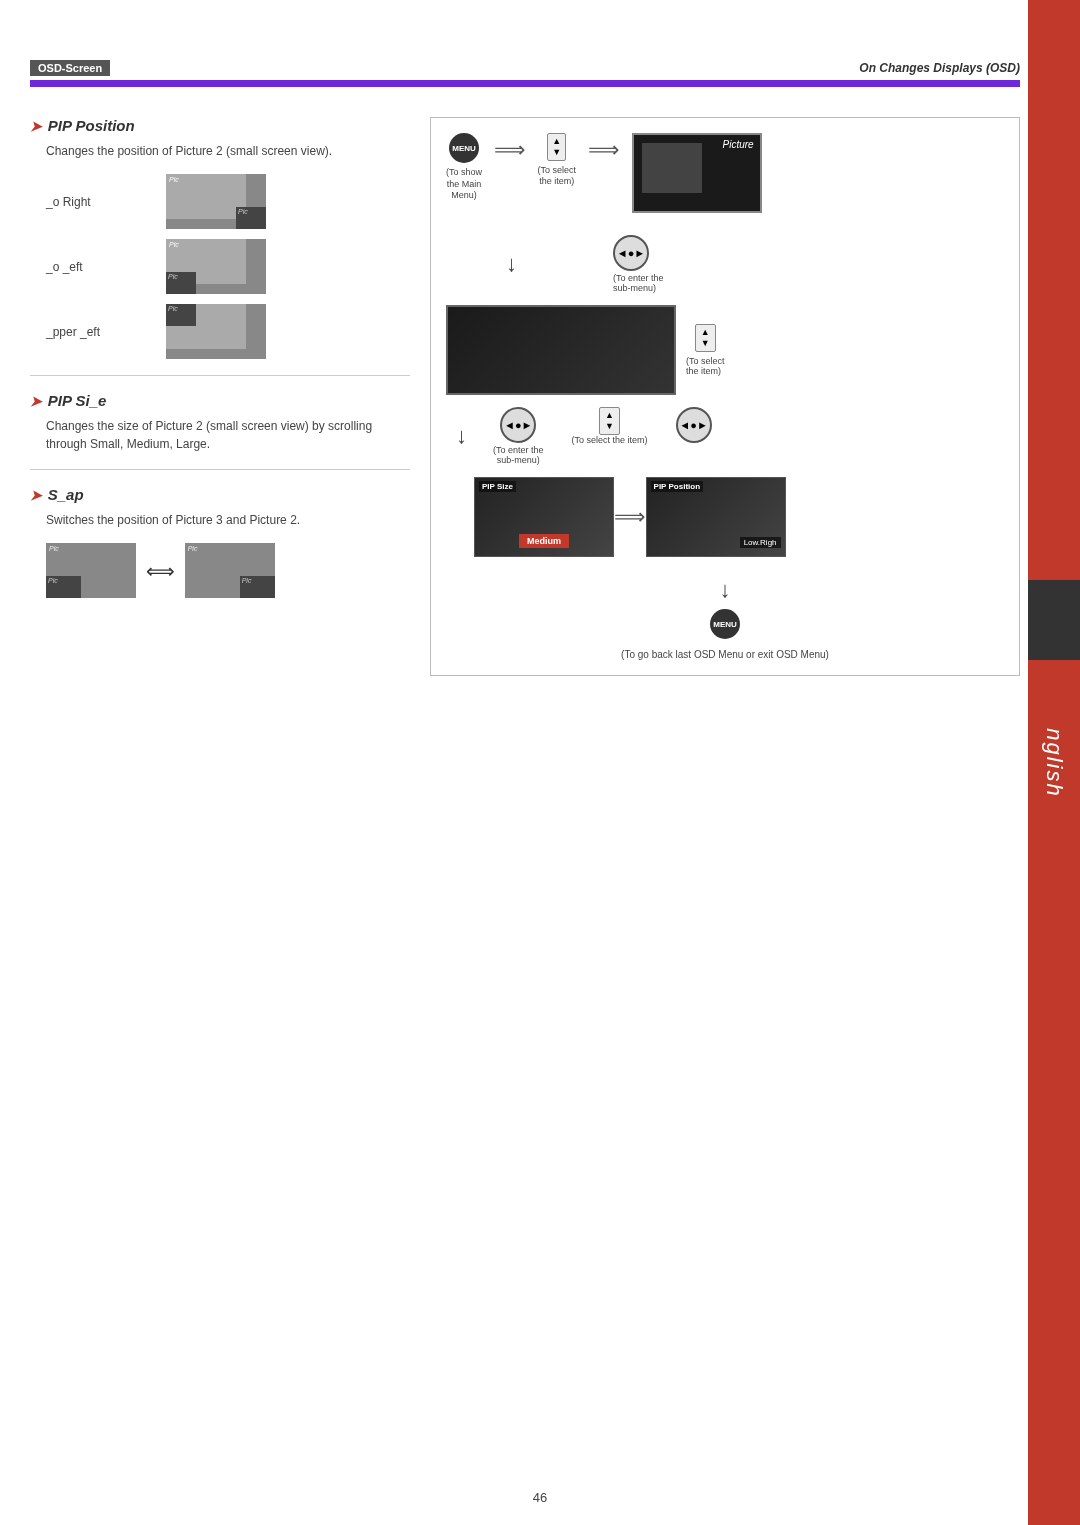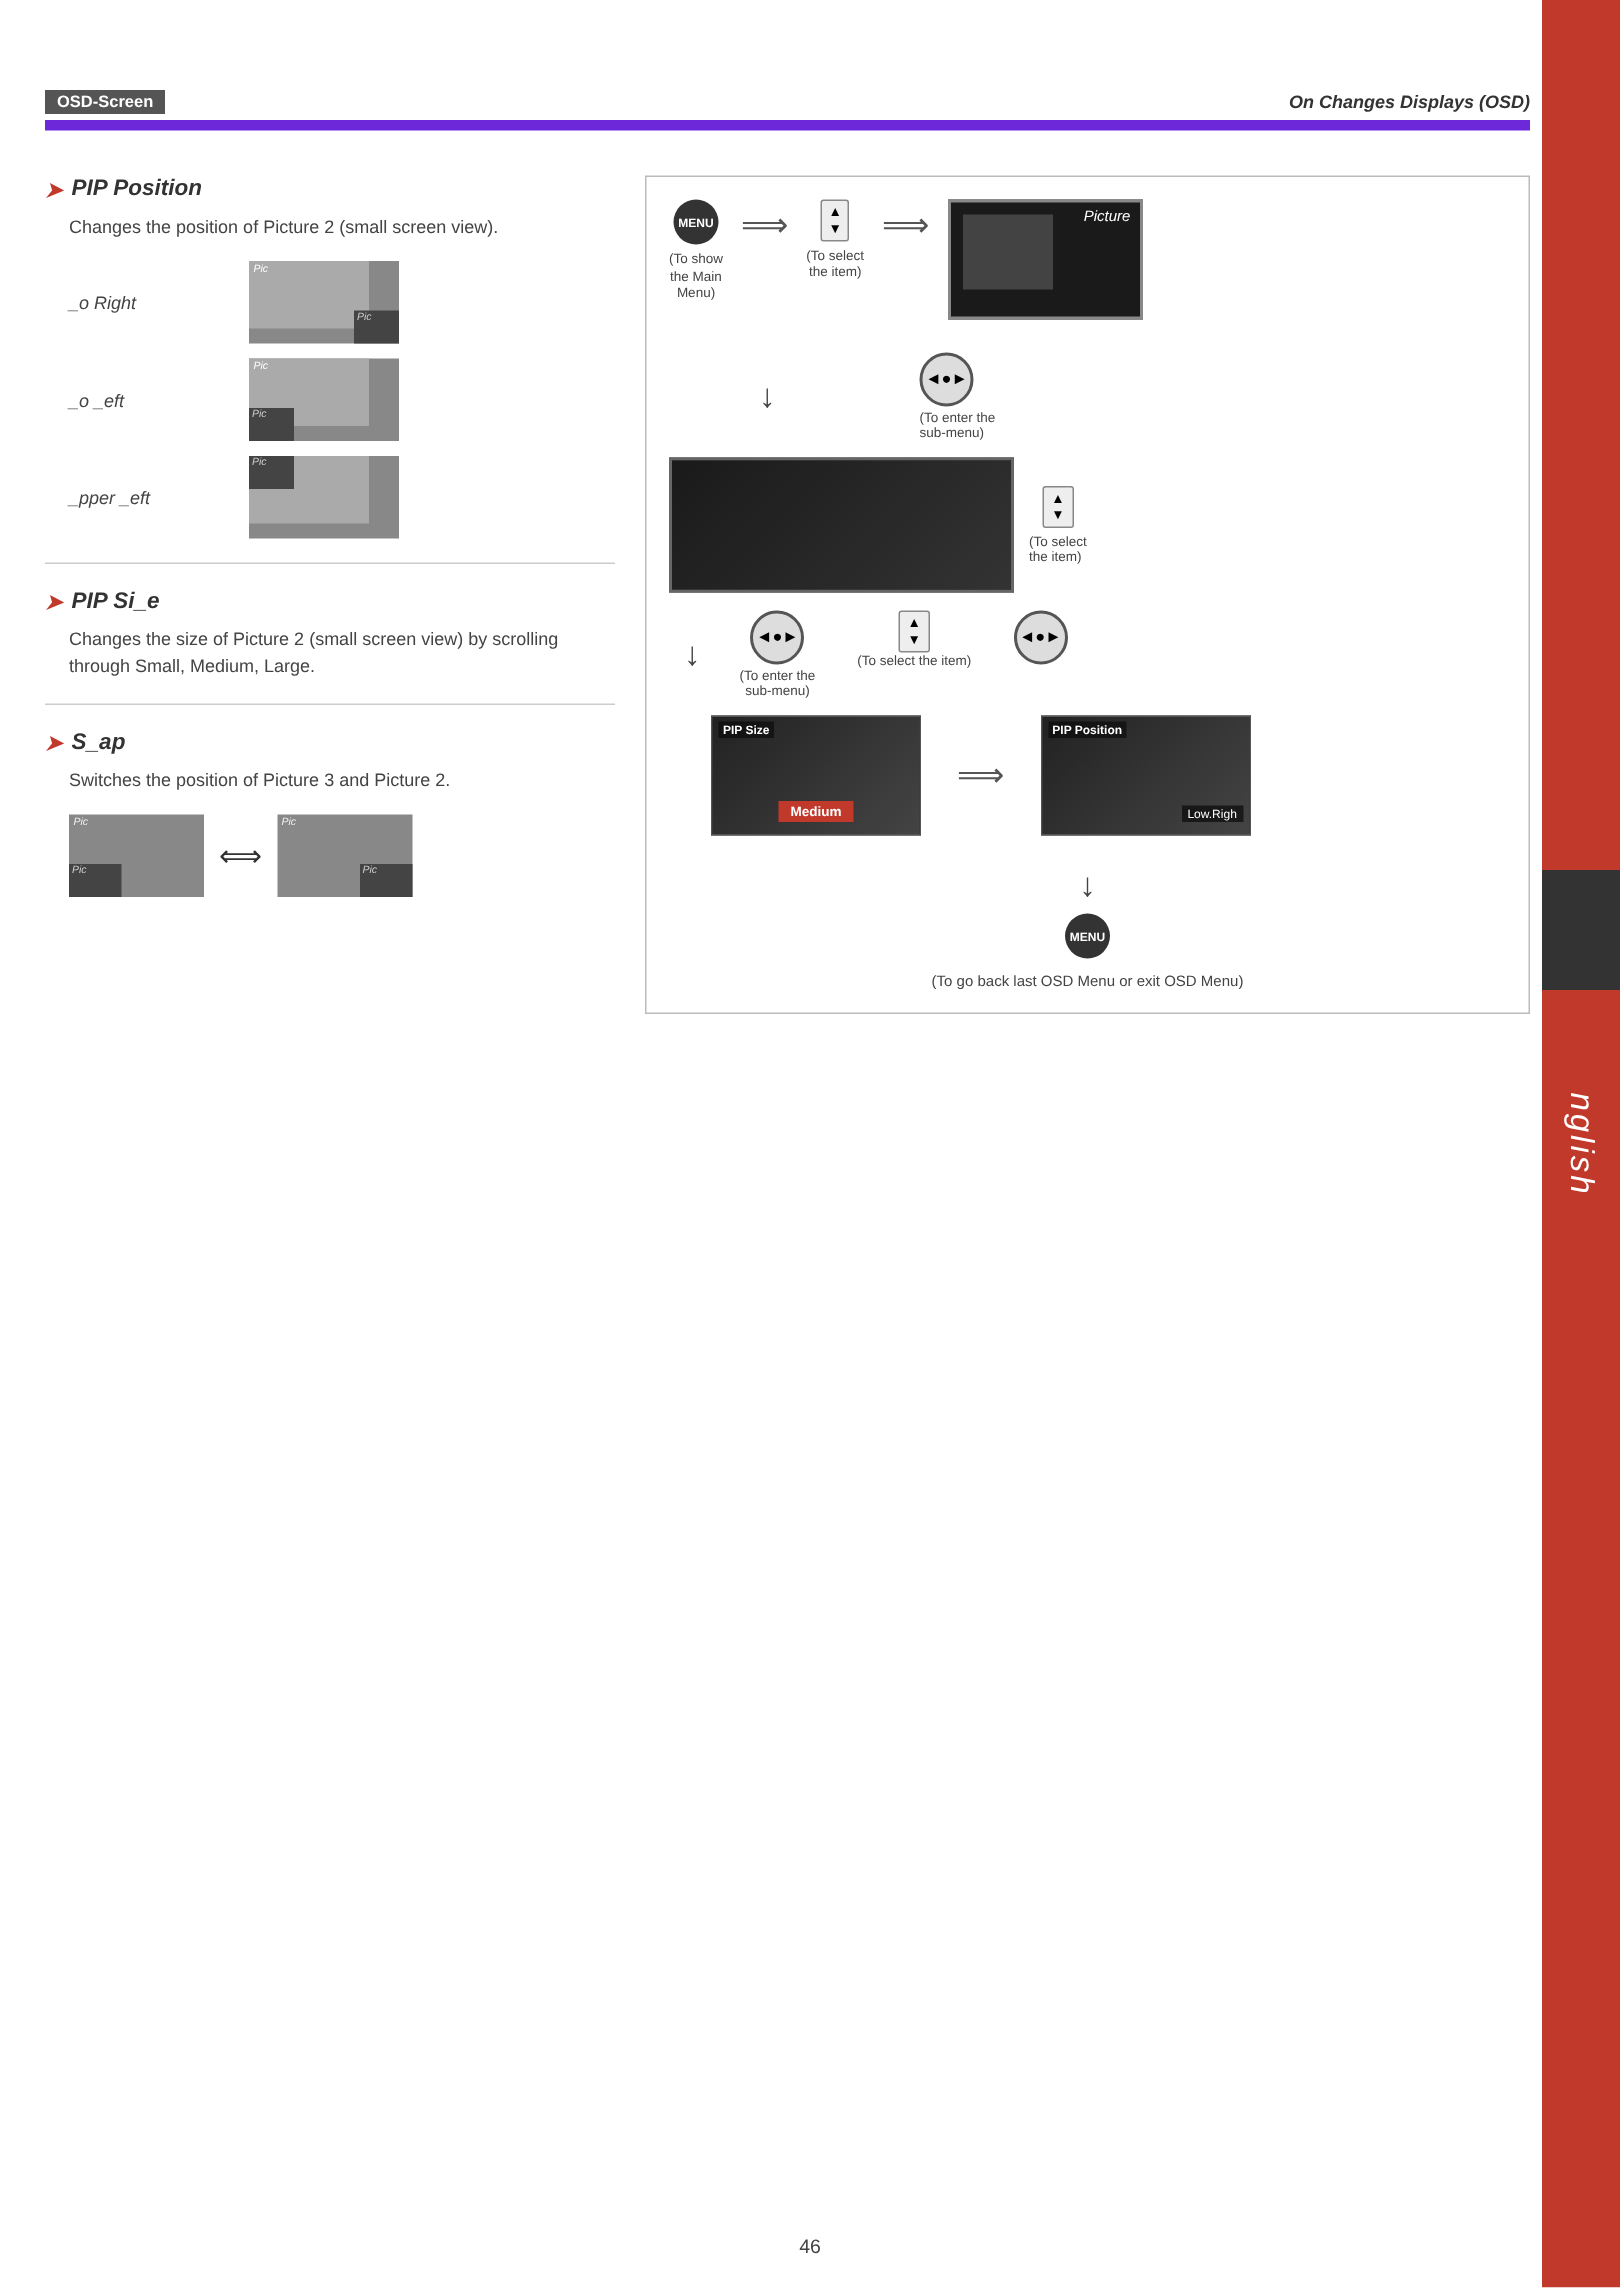--- a/index.html
+++ b/index.html
@@ -117,21 +117,20 @@
     .position-item {
       display: flex;
       align-items: center;
       margin-bottom: 10px;
       margin-left: 16px;
     }
     .position-label {
       font-size: 12px;
       color: #444;
       width: 110px;
-      font-style: italic;
     }
     .pos-diagram {
       position: relative;
       width: 100px;
       height: 55px;
       background: #888;
       margin-left: 10px;
     }
     .pos-diagram .pic-main {
       position: absolute;
@@ -308,21 +307,21 @@
 
     .osd-top-row {
       display: flex;
       align-items: flex-start;
       gap: 12px;
       margin-bottom: 10px;
     }
 
     .osd-bottom-row {
       display: flex;
-      gap: 24px;
+      gap: 0;
       align-items: center;
       margin-bottom: 8px;
       padding-left: 28px;
     }
 
     .vertical-arrows {
       display: inline-flex;
       flex-direction: column;
       align-items: center;
       border: 1px solid #888;

